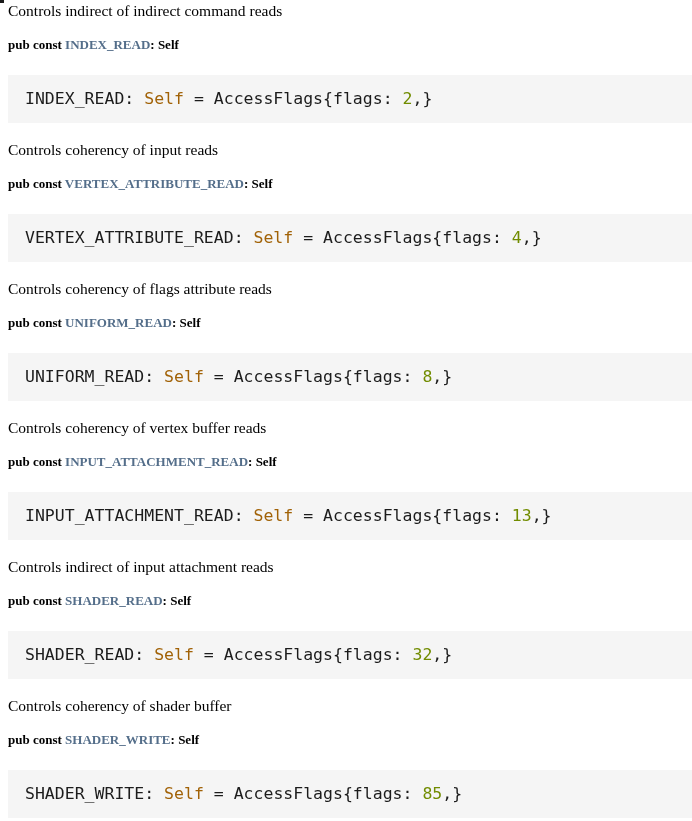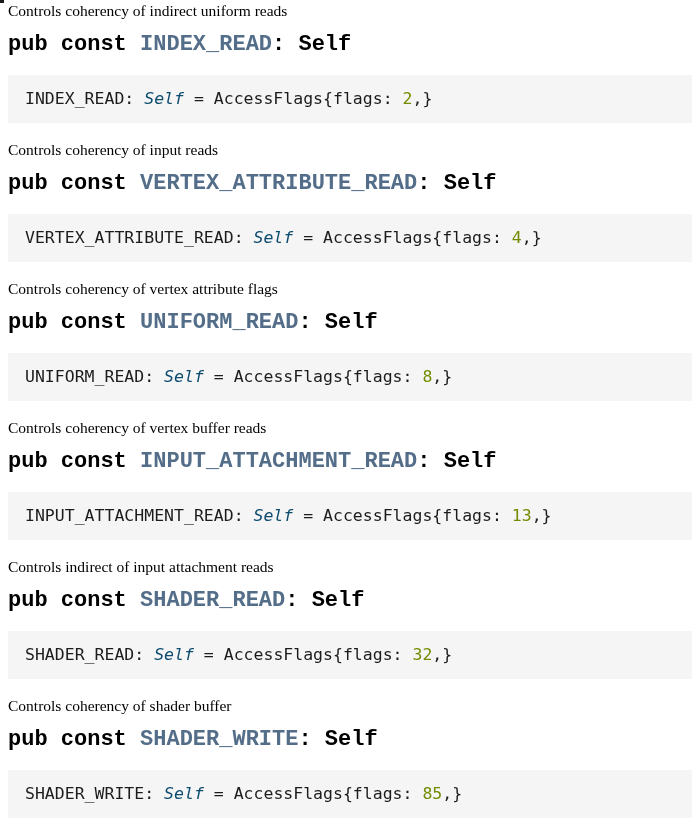--- a/index.html
+++ b/index.html
@@ -25,22 +25,22 @@
   }
   p.doc {
     font-family: "Liberation Serif", serif;
     font-size: 15.5px;
     line-height: 18px;
     color: #000000;
     margin: 0 0 16px 8px;
     white-space: pre;
   }
   h4.decl {
-    font-family: Liberation Mono, monospace;
-    font-size: 22px;
+    font-family: Liberation Serif, serif;
+    font-size: 13px;
     font-weight: 700;
     line-height: 18px;
     color: #000000;
     margin: 0 0 21px 8px;
     white-space: pre;
   }
   h4.decl a.const-link {
     color: #546e8a;
     text-decoration: none;
     cursor: pointer;
@@ -49,37 +49,37 @@
     font-family: "DejaVu Sans Mono", monospace;
     font-size: 16.5px;
     line-height: 20px;
     color: #1c1c1c;
     background: #f5f5f5;
     margin: 0 0 18px 8px;
     padding: 14px 17px;
     white-space: pre;
     overflow: hidden;
   }
-  pre.code .self-ty { color: #0c4a6e; font-style: italic; }
+  pre.code .self-ty { color: #a16207; }
   pre.code .num    { color: #718c00; }
 </style>
 </head>
 <body>
 
 <div class="edge-artifact"></div>
 
-<p class="doc">Controls coherency of indirect uniform reads</p>
+<p class="doc">Controls indirect of indirect command reads</p>
 <h4 class="decl"><span>pub const </span><a class="const-link">INDEX_READ</a><span>: Self</span></h4>
 <pre class="code"><span>INDEX_READ</span><span>: </span><span class="self-ty">Self</span><span> = AccessFlags{flags: </span><span class="num">2</span><span>,}</span></pre>
 
 <p class="doc">Controls coherency of input reads</p>
 <h4 class="decl"><span>pub const </span><a class="const-link">VERTEX_ATTRIBUTE_READ</a><span>: Self</span></h4>
 <pre class="code"><span>VERTEX_ATTRIBUTE_READ</span><span>: </span><span class="self-ty">Self</span><span> = AccessFlags{flags: </span><span class="num">4</span><span>,}</span></pre>
 
-<p class="doc">Controls coherency of vertex attribute flags</p>
+<p class="doc">Controls coherency of flags attribute reads</p>
 <h4 class="decl"><span>pub const </span><a class="const-link">UNIFORM_READ</a><span>: Self</span></h4>
 <pre class="code"><span>UNIFORM_READ</span><span>: </span><span class="self-ty">Self</span><span> = AccessFlags{flags: </span><span class="num">8</span><span>,}</span></pre>
 
 <p class="doc">Controls coherency of vertex buffer reads</p>
 <h4 class="decl"><span>pub const </span><a class="const-link">INPUT_ATTACHMENT_READ</a><span>: Self</span></h4>
 <pre class="code"><span>INPUT_ATTACHMENT_READ</span><span>: </span><span class="self-ty">Self</span><span> = AccessFlags{flags: </span><span class="num">13</span><span>,}</span></pre>
 
 <p class="doc">Controls indirect of input attachment reads</p>
 <h4 class="decl"><span>pub const </span><a class="const-link">SHADER_READ</a><span>: Self</span></h4>
 <pre class="code"><span>SHADER_READ</span><span>: </span><span class="self-ty">Self</span><span> = AccessFlags{flags: </span><span class="num">32</span><span>,}</span></pre>

